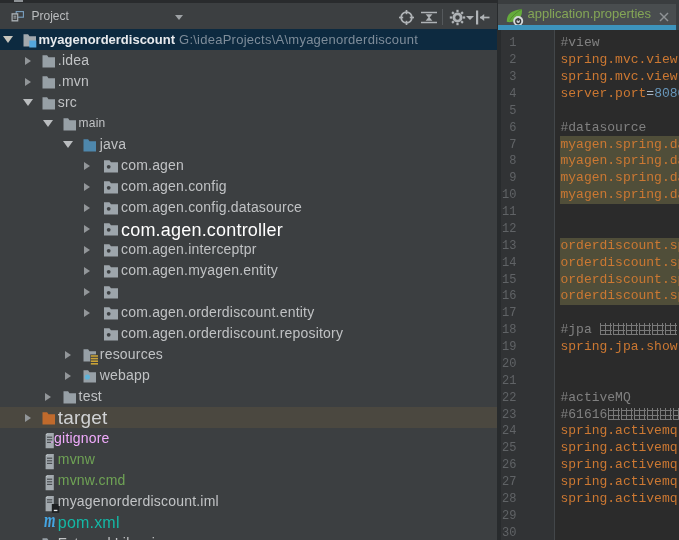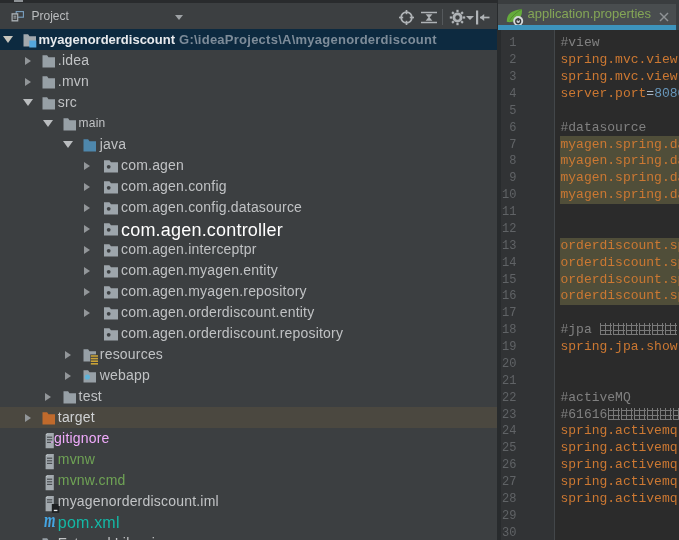--- a/index.html
+++ b/index.html
@@ -60,21 +60,21 @@
         <rect x="2" y="1.5" width="2.2" height="14" fill="#AFB3B6"></rect>
         <line x1="6" y1="8.5" x2="15.5" y2="8.5" stroke="#AFB3B6" stroke-width="1.7"></line>
         <path d="M6 8.5l4.2-3.4v6.8z" fill="#AFB3B6"></path>
       </svg>
   <div style="position:absolute;left:0;top:29px;width:497px;height:21px;background:#0D2A40"></div>
 <div style="position:absolute;left:3.0px;top:36.0px;width:0;height:0;border-top:7px solid #C9C6BD;border-left:5px solid transparent;border-right:5px solid transparent"></div>
 <svg style="position:absolute;left:21.5px;top:32px" width="16" height="16" viewBox="0 0 16 16">
         <path d="M1.5 2.2h4.6l1.4 2H14v10.3H1.5z" fill="#A2A8AD"></path>
         <rect x="7.3" y="8.5" width="7" height="7" fill="#54A7DD"></rect>
       </svg>
-<div style="position:absolute;left:38.5px;top:29px;height:21px;line-height:21px;font-size:13px;font-weight:bold;color:#E8EAED;white-space:nowrap">myagenorderdiscount<span style="font-weight:bold;font-size:13px;letter-spacing:0.25px;color:#7E8C99;margin-left:4px">G:\ideaProjects\A\myagenorderdiscount</span></div>
+<div style="position:absolute;left:38.5px;top:29px;height:21px;line-height:21px;font-size:13px;font-weight:bold;color:#E8EAED;white-space:nowrap">myagenorderdiscount<span style="font-weight:normal;font-size:13px;letter-spacing:0.25px;color:#7E8C99;margin-left:4px">G:\ideaProjects\A\myagenorderdiscount</span></div>
 
 <div style="position:absolute;left:24.5px;top:56.5px;width:0;height:0;border-left:6.5px solid #929699;border-top:4px solid transparent;border-bottom:4px solid transparent"></div>
 <svg style="position:absolute;left:41px;top:53px" width="16" height="16" viewBox="0 0 16 16">
         <path d="M1.5 2.2h4.6l1.4 2H14v10.3H1.5z" fill="#97A0A6"></path>
       </svg>
 <div style="position:absolute;left:57.8px;top:50px;height:21px;line-height:21px;font-size:14px;color:#C0C2C4;letter-spacing:0.2px;white-space:nowrap">.idea</div>
 
 <div style="position:absolute;left:24.5px;top:77.5px;width:0;height:0;border-left:6.5px solid #929699;border-top:4px solid transparent;border-bottom:4px solid transparent"></div>
 <svg style="position:absolute;left:41px;top:74px" width="16" height="16" viewBox="0 0 16 16">
         <path d="M1.5 2.2h4.6l1.4 2H14v10.3H1.5z" fill="#97A0A6"></path>
@@ -139,21 +139,20 @@
         <path d="M1 2.2h5.4l1.6 2H15v10.3H1z" fill="#9DA5AB"></path>
         <circle cx="5.7" cy="8.8" r="1.9" fill="#3D4043"></circle>
       </svg>
 <div style="position:absolute;left:121px;top:260px;height:21px;line-height:21px;font-size:14px;color:#C0C2C4;letter-spacing:0.2px;white-space:nowrap">com.agen.myagen.entity</div>
 
 <div style="position:absolute;left:84.0px;top:287.5px;width:0;height:0;border-left:6.5px solid #929699;border-top:4px solid transparent;border-bottom:4px solid transparent"></div>
 <svg style="position:absolute;left:103px;top:284px" width="16" height="16" viewBox="0 0 16 16">
         <path d="M1 2.2h5.4l1.6 2H15v10.3H1z" fill="#9DA5AB"></path>
         <circle cx="5.7" cy="8.8" r="1.9" fill="#3D4043"></circle>
       </svg>
-<div style="position:absolute;left:121px;top:281px;height:21px;line-height:21px;font-size:14px;color:#C0C2C4;letter-spacing:0.2px;white-space:nowrap">com.agen.myagen.repository</div>
 
 <div style="position:absolute;left:84.0px;top:308.5px;width:0;height:0;border-left:6.5px solid #929699;border-top:4px solid transparent;border-bottom:4px solid transparent"></div>
 <svg style="position:absolute;left:103px;top:305px" width="16" height="16" viewBox="0 0 16 16">
         <path d="M1 2.2h5.4l1.6 2H15v10.3H1z" fill="#9DA5AB"></path>
         <circle cx="5.7" cy="8.8" r="1.9" fill="#3D4043"></circle>
       </svg>
 <div style="position:absolute;left:121px;top:302px;height:21px;line-height:21px;font-size:14px;color:#C0C2C4;letter-spacing:0.2px;white-space:nowrap">com.agen.orderdiscount.entity</div>
 
 <svg style="position:absolute;left:103px;top:326px" width="16" height="16" viewBox="0 0 16 16">
         <path d="M1 2.2h5.4l1.6 2H15v10.3H1z" fill="#9DA5AB"></path>
@@ -182,21 +181,21 @@
 <div style="position:absolute;left:44.5px;top:392.5px;width:0;height:0;border-left:6.5px solid #929699;border-top:4px solid transparent;border-bottom:4px solid transparent"></div>
 <svg style="position:absolute;left:61.8px;top:389px" width="16" height="16" viewBox="0 0 16 16">
         <path d="M1.5 2.2h4.6l1.4 2H14v10.3H1.5z" fill="#97A0A6"></path>
       </svg>
 <div style="position:absolute;left:78.6px;top:386px;height:21px;line-height:21px;font-size:14px;color:#C0C2C4;letter-spacing:0.2px;white-space:nowrap">test</div>
 <div style="position:absolute;left:0;top:407px;width:497px;height:21px;background:#4B4840"></div>
 <div style="position:absolute;left:24.5px;top:413.5px;width:0;height:0;border-left:6.5px solid #929699;border-top:4px solid transparent;border-bottom:4px solid transparent"></div>
 <svg style="position:absolute;left:41px;top:410px" width="16" height="16" viewBox="0 0 16 16">
         <path d="M1.5 2.2h4.6l1.4 2H14v10.3H1.5z" fill="#C06A2C"></path>
       </svg>
-<div style="position:absolute;left:57.8px;top:407px;height:21px;line-height:21px;font-size:14px;color:#D0D2D4;letter-spacing:0.2px;white-space:nowrap">target</div>
+<div style="position:absolute;left:57.8px;top:407px;height:21px;line-height:21px;font-size:19px;color:#D0D2D4;letter-spacing:0.2px;white-space:nowrap">target</div>
 
 <svg style="position:absolute;left:43px;top:432px" width="13" height="18" viewBox="0 0 13 18">
         <path d="M4.3 1H10.8V16.2H2.6V2.7z" fill="#A3AAAF"></path>
         <path d="M4.3 1L2.6 2.7H4.3z" fill="#CFD4D8"></path>
         <rect x="4" y="4.6" width="5.2" height="1.2" fill="#4A4E52"></rect>
         <rect x="4" y="7.2" width="5.2" height="1.2" fill="#4A4E52"></rect>
         <rect x="4" y="9.8" width="5.2" height="1.2" fill="#4A4E52"></rect>
       </svg>
 <div style="position:absolute;left:50px;top:428px;height:21px;line-height:21px;font-size:14px;color:#f0abfc;letter-spacing:0.2px;white-space:nowrap">.gitignore</div>
 

